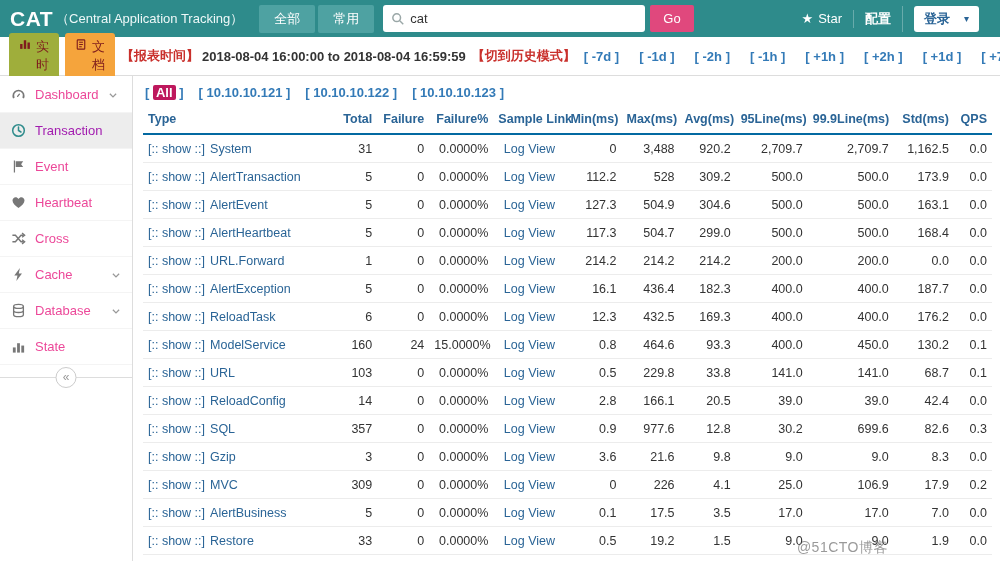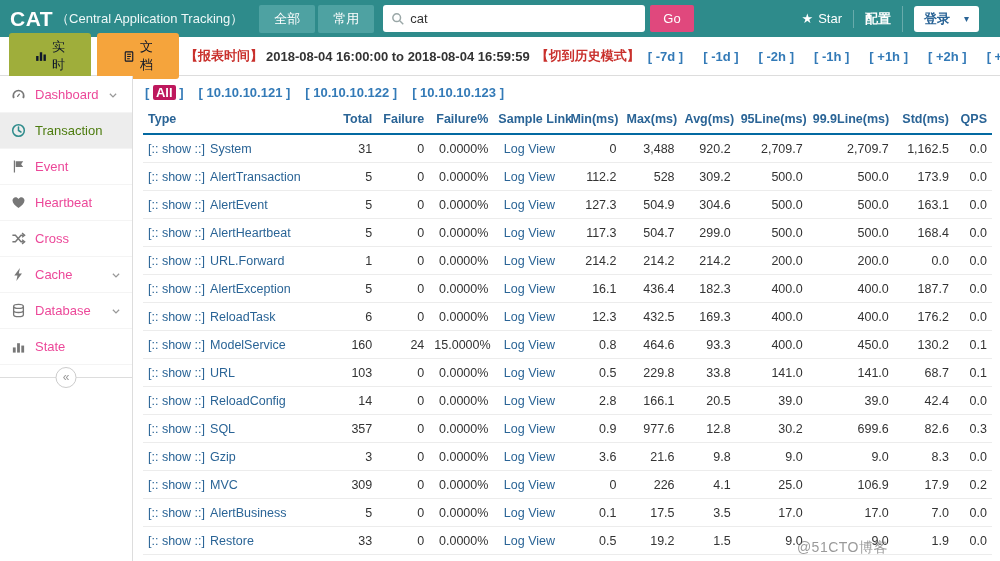--- a/index.html
+++ b/index.html
@@ -19,35 +19,35 @@
   .go-btn { background:#E0487D; color:#fff; border:0; font-size:13px; height:27px; padding:0 13px; margin-left:5px; border-radius:2px; cursor:pointer; font-family:inherit; }
   .top-right { margin-left:auto; display:flex; align-items:center; color:#fff; font-size:13px; }
   .top-item { display:flex; align-items:center; gap:5px; padding:0 11px; cursor:pointer; white-space:nowrap; }
   .top-item + .top-item { border-left:1px solid rgba(255,255,255,.28);font-weight:bold; }
   .star-glyph { font-size:13px; }
   .login-pill { background:#fff; color:#2A6496; border-radius:3px; padding:4px 10px; display:flex; gap:14px; align-items:center; cursor:pointer; }
   .caret { font-size:10px; color:#2A6496; }
 
   
   .toolbar { height:39px; display:flex; align-items:center; gap:6px; padding:0 9px; border-bottom:1px solid #ddd; background:#fff; }
-  .tb-btn { display:flex; align-items:center; gap:5px; color:#0f172a; border:0; font-size:13px; padding:5px 26px; border-radius:3px; cursor:pointer; font-family:inherit; }
+  .tb-btn { display:flex; gap:5px; color:#7f1d1d; border:0; font-size:13px; padding:5px 10px; border-radius:3px; cursor:pointer; font-family:inherit; }
   .tb-realtime { background:#9FAE3B; }
   .tb-doc { background:#F5A43C; }
   .tb-ic { display:flex; }
   .report-label, .history-link { color:#C9302C; font-weight:bold; font-size:13px; white-space:nowrap; }
   .report-dates { color:#333; font-weight:bold; font-size:13px; margin-left:-3px; white-space:nowrap; }
   .time-links { display:flex; gap:20px; margin-left:2px; }
   .time-link { color:#337AB7; font-size:13px; font-weight:bold; white-space:nowrap; }
 
   
   .main { display:flex; height:485px; }
   .sidebar { width:133px; border-right:1px solid #ddd; padding-top:1px; flex-shrink:0; background:#fff; }
   .side-item { height:36px; display:flex; align-items:center; gap:9px; padding:0 11px; font-size:13px; color:#ec4899; cursor:pointer; border-bottom:1px solid #f4f4f4; }
   .side-icon { color:#777; display:flex; flex-shrink:0; }
-  .side-item.active { background:#ededed; color:#4d7c0f; }
+  .side-item.active { background:#ededed; color:#a21caf; }
   .side-item.active .side-icon { color:#2E8B8B; }
   .chev { display:flex; color:#999; }
   .chev.far { margin-left:auto; }
   .side-collapse { margin-top:12px; border-top:1px solid #ddd; position:relative; height:24px; }
   .collapse-btn { position:absolute; left:50%; top:-11px; transform:translateX(-50%); width:21px; height:21px; border:1px solid #ccc; border-radius:50%; background:#fff; color:#999; font-size:12px; line-height:19px; text-align:center; cursor:pointer; }
 
   .content { flex:1; padding:7px 8px 0 10px; overflow:hidden; }
   .machines { display:flex; gap:15px; font-size:13px; font-weight:bold; padding:2px 0 8px 2px; }
   .machine-link { color:#337AB7; white-space:nowrap; }
   .machine-selected { background:#be185d; color:#fff; padding:0 3px; border-radius:2px; }

